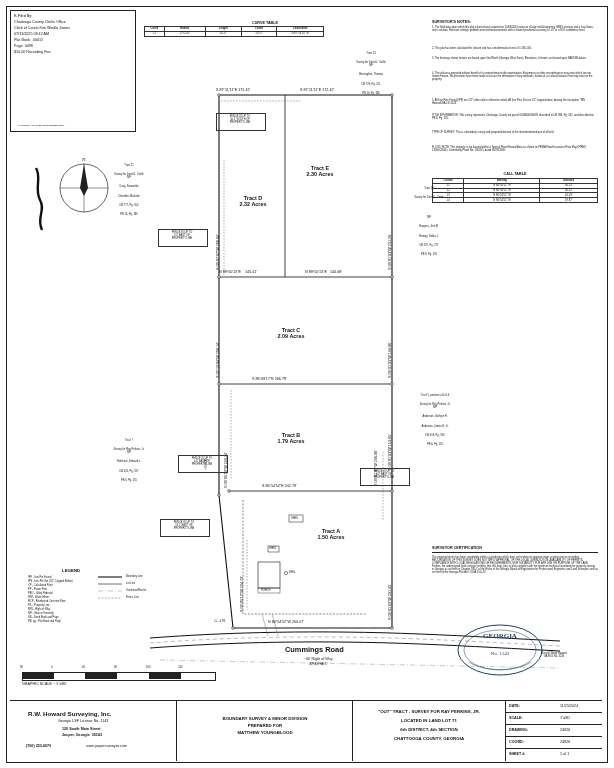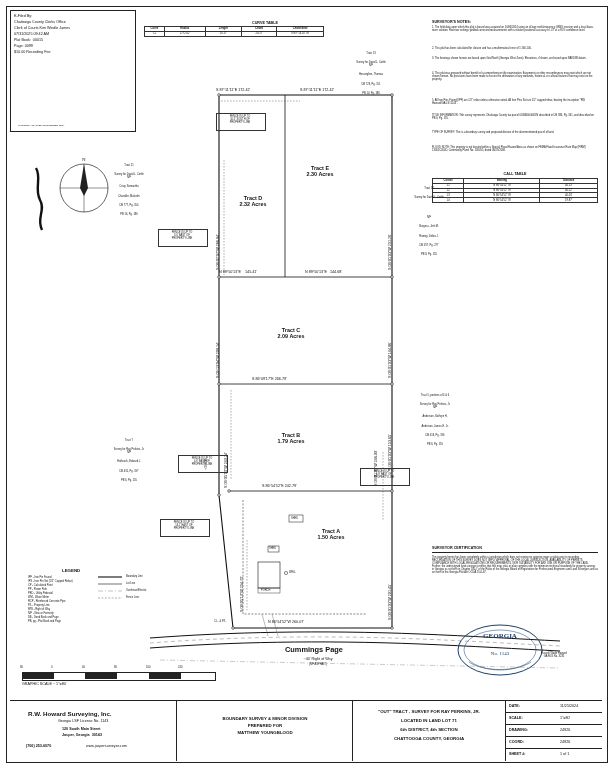--- a/index.html
+++ b/index.html
@@ -270,21 +270,21 @@
   <div class="box" style="left:160px;top:519px;width:48px;height:16px;border:0.5px solid #333;"></div>
   <div class="t xs ctr" style="left:161px;top:521px;width:46px;white-space:pre-line;">FENCE IS UP TO
 14.1' EAST OF
 PROPERTY LINE</div>
 
   <div class="box" style="left:360px;top:468px;width:48px;height:16px;border:0.5px solid #333;"></div>
   <div class="t xs ctr" style="left:361px;top:470px;width:46px;white-space:pre-line;">FENCE IS UP TO
 6.8' EAST OF
 PROPERTY LINE</div>
 
-  <div class="t s7 b" style="left:285px;top:646px;">Cummings Page</div>
+  <div class="t s7 b" style="left:285px;top:646px;">Cummings Road</div>
   <div class="t s3 ctr" style="left:278px;top:657px;width:80px;">~40' Right of Way</div>
   <div class="t xs ctr" style="left:278px;top:663px;width:80px;">(N/F ASPHALT)</div>
   <div class="t xs rot90" style="left:205px;top:470px;">~40' R/W</div>
   <div class="t xs" style="left:214px;top:620px;">C.L. &amp; P/L</div>
 
   <svg width="110" height="110" style="left:18px;top:148px;">
     <circle cx="66" cy="40" r="24" fill="none" stroke="#222" stroke-width="0.7"></circle>
     <polygon points="66,16 70,40 66,48 62,40" fill="#222"></polygon>
     <line x1="66" y1="16" x2="66" y2="64" stroke="#222" stroke-width="0.5"></line>
     <line x1="42" y1="40" x2="90" y2="40" stroke="#222" stroke-width="0.5"></line>

